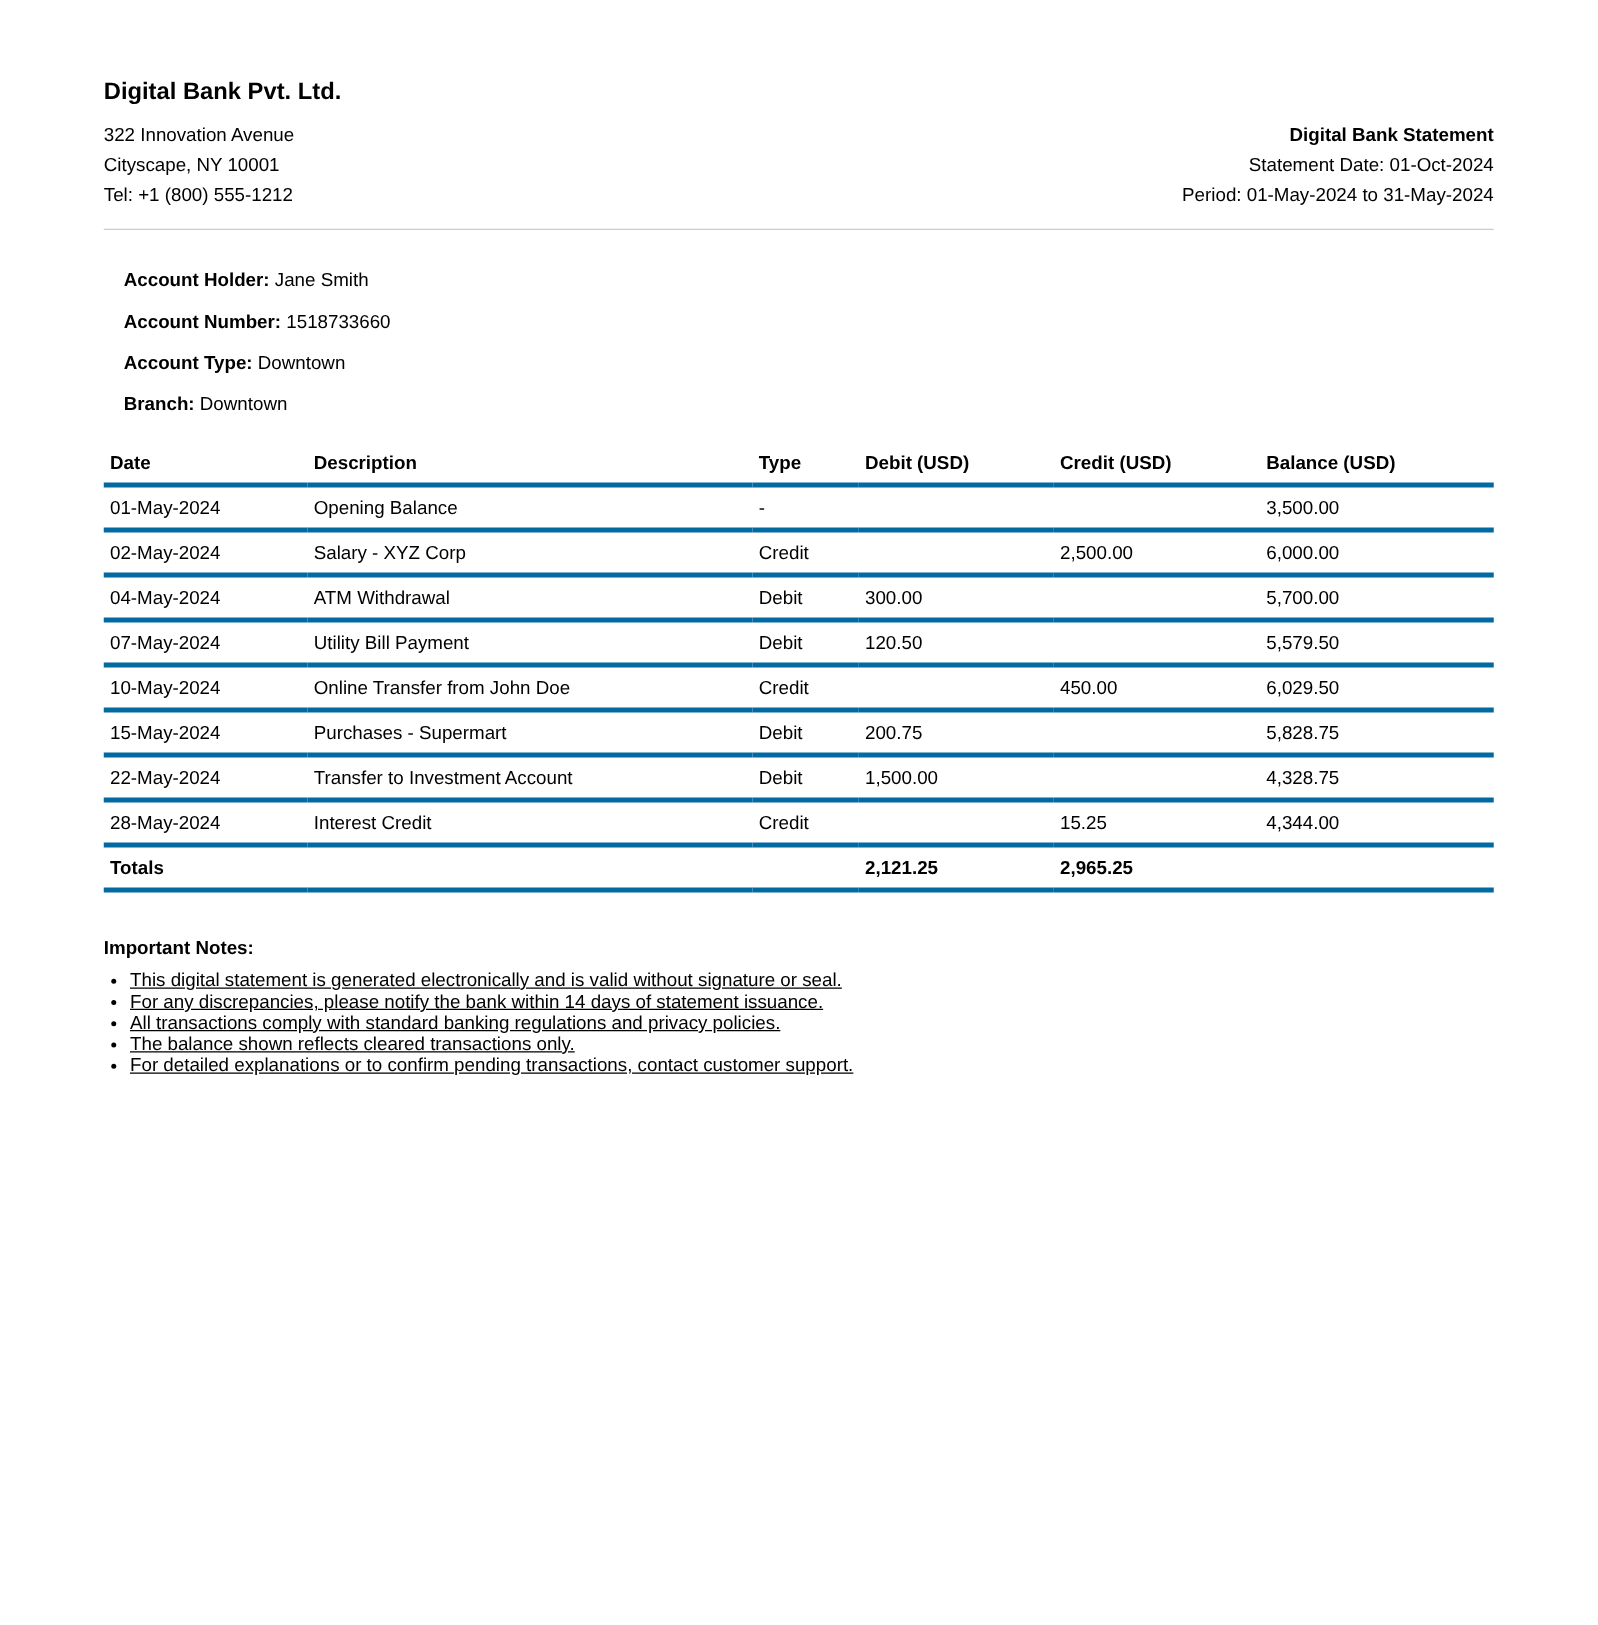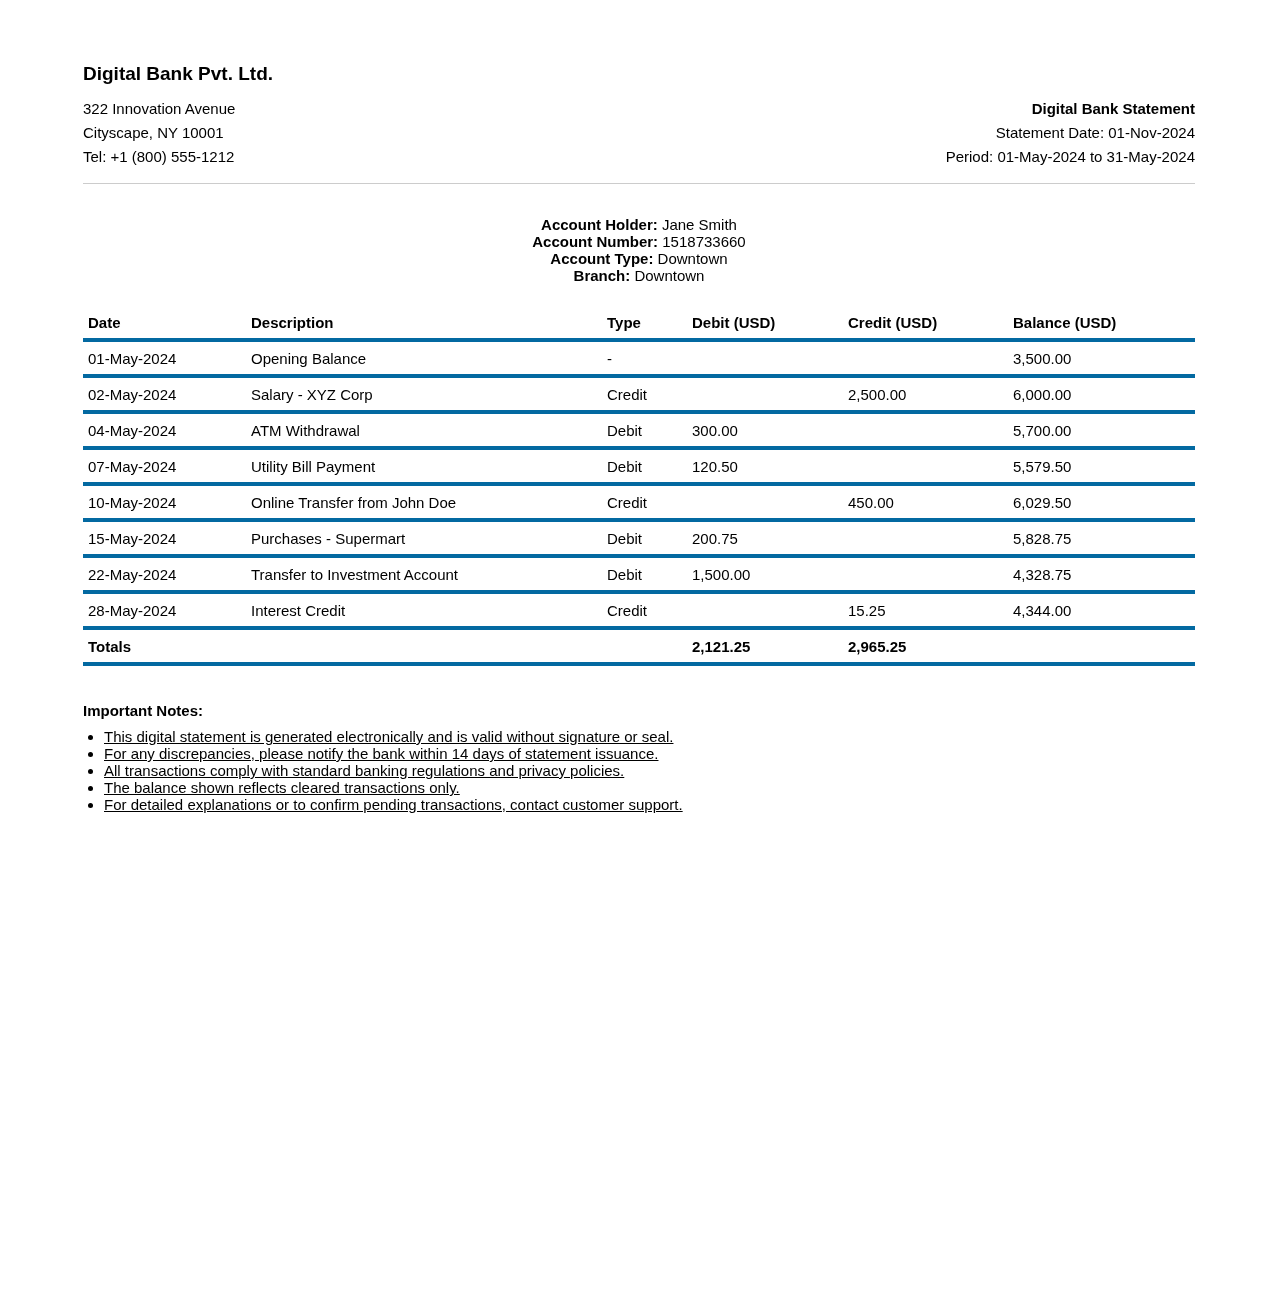--- a/index.html
+++ b/index.html
@@ -26,21 +26,21 @@
     font-weight: bold;
     margin: 0 0 12px 0;
   }
   .addr { font-size: 15px; line-height: 24px; }
   .header-right { text-align: right; }
   .stmt-title { font-size: 15px; line-height: 24px; font-weight: bold; }
   .meta-line { font-size: 15px; line-height: 24px; }
 
   
   .account { margin-top: 32px; font-size: 15px; line-height: 17px; }
-  .acct-line { margin: 0; text-align: center; }
+  .acct-line { margin: 16px; }
 
   
   table.txn {
     margin-top: 22px;
     width: 1112px;
     border-collapse: collapse;
     table-layout: fixed;
     font-size: 15px;
   }
   table.txn th, table.txn td {
@@ -68,21 +68,21 @@
 
   <header class="header">
     <div class="header-left">
       <h1 class="bank-name">Digital Bank Pvt. Ltd.</h1>
       <div class="addr">322 Innovation Avenue</div>
       <div class="addr">Cityscape, NY 10001</div>
       <div class="addr">Tel: +1 (800) 555-1212</div>
     </div>
     <div class="header-right">
       <div class="stmt-title">Digital Bank Statement</div>
-      <div class="meta-line">Statement Date: 01-Nov-2024</div>
+      <div class="meta-line">Statement Date: 01-Oct-2024</div>
       <div class="meta-line">Period: 01-May-2024 to 31-May-2024</div>
     </div>
   </header>
 
   <section class="account">
     <p class="acct-line"><strong>Account Holder:</strong> <span>Jane Smith</span></p>
     <p class="acct-line"><strong>Account Number:</strong> <span>1518733660</span></p>
     <p class="acct-line"><strong>Account Type:</strong> <span>Downtown</span></p>
     <p class="acct-line"><strong>Branch:</strong> <span>Downtown</span></p>
   </section>

